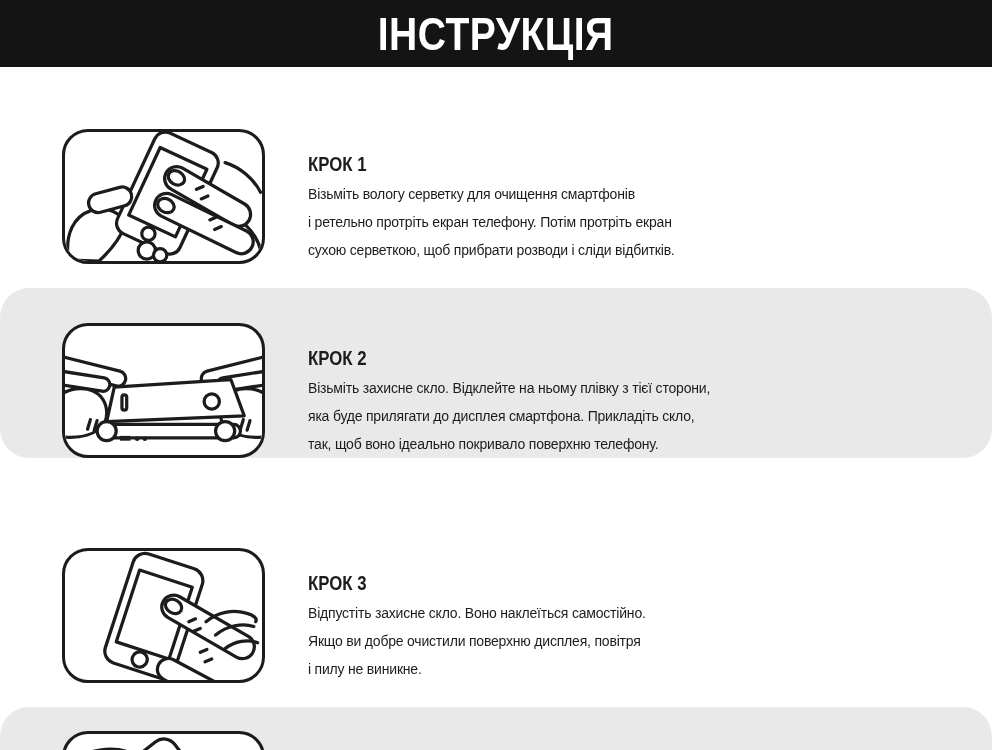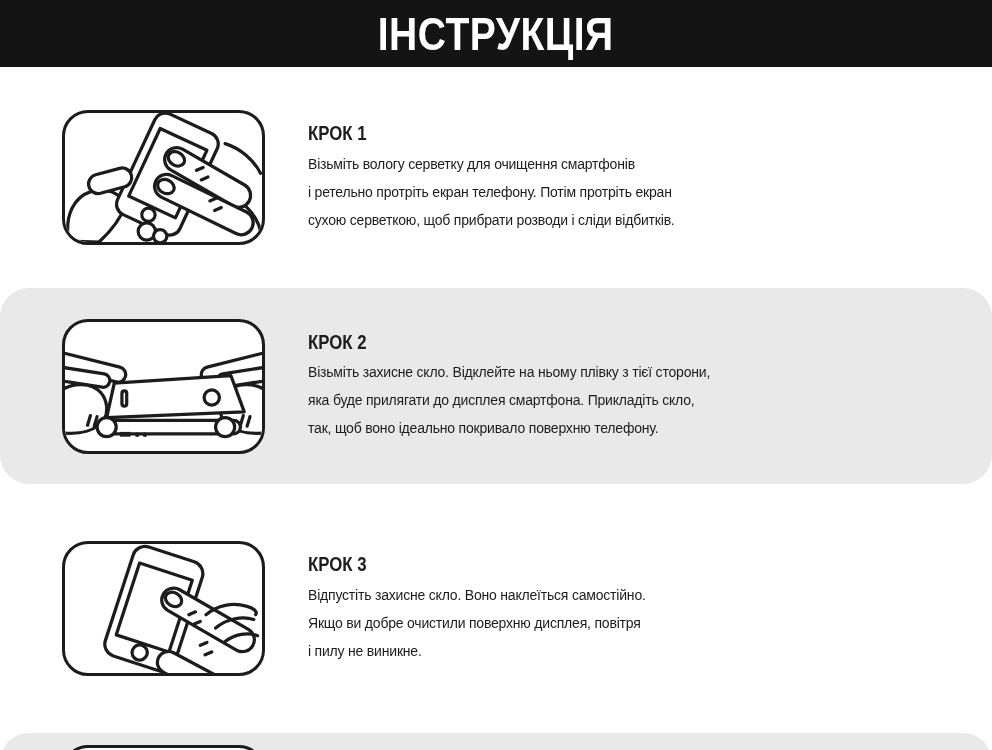--- a/index.html
+++ b/index.html
@@ -14,23 +14,23 @@
     height:67px;flex:none;
     background:var(--header-bg,#141414);
     display:flex;align-items:center;justify-content:center;
   }
   .header h1{
     margin:0;color:#ffffff;font-size:46px;font-weight:bold;
     letter-spacing:0.5px;transform:scaleX(0.85);transform-origin:center center;
     white-space:nowrap;
   }
 
-  .step{display:flex;align-items:center;flex:none;border-radius:29px;}
+  .step{display:flex;align-items:flex-end;flex:none;border-radius:29px;}
   .step.s1{height:173px;background:var(--band-white,#ffffff);}
-  .step.s2{height:196px;background:var(--band-gray,#e9e9e9);}
+  .step.s2{height:170px;background:var(--band-gray,#e9e9e9);}
   .step.s3{height:201px;background:var(--band-white,#ffffff);}
   .step.s4{height:159px;background:var(--band-gray,#e9e9e9);}
 
   .illus{
     width:203px;height:135px;flex:none;box-sizing:border-box;
     margin-left:62px;
     border:3px solid var(--ink,#1c1c1c);
     border-radius:26px;background:#ffffff;overflow:hidden;
   }
   .illus svg{display:block;width:100%;height:100%;}

